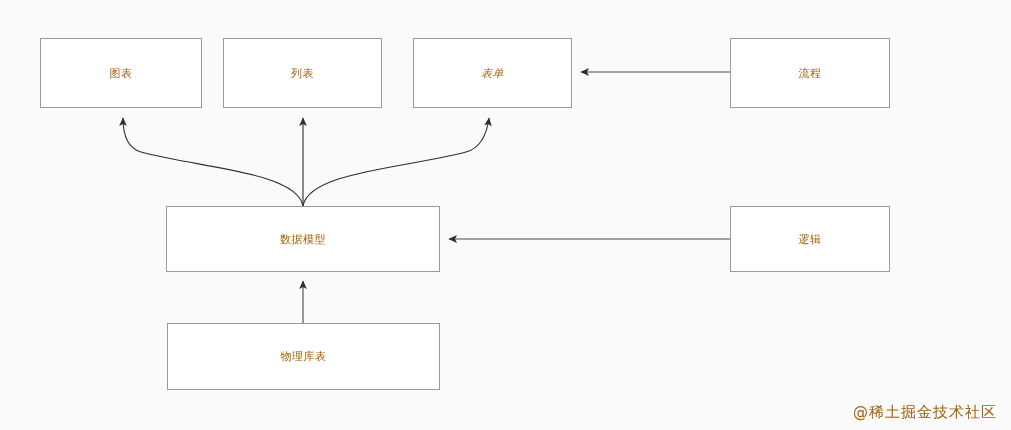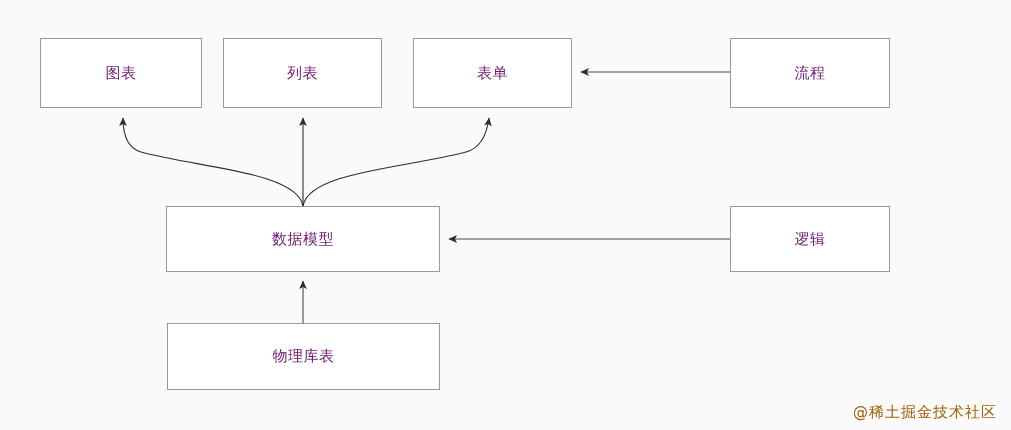--- a/index.html
+++ b/index.html
@@ -30,30 +30,30 @@
   .node {
     position: absolute;
     box-sizing: border-box;
     background: #ffffff;
     border: 1px solid #9a9a9a;
     display: flex;
     align-items: center;
     justify-content: center;
   }
   .node-label {
-    font-size: 15px;
+    font-size: 11px;
     line-height: 1;
-    color: #701a75;
+    color: #a16207;
     letter-spacing: 0.5px;
     white-space: nowrap;
     font-family: "DejaVu Sans", "Liberation Sans", sans-serif;
   }
   #node-chart    { left: 40px;  top: 38px;  width: 162px; height: 70px; }
   #node-list     { left: 223px; top: 38px;  width: 159px; height: 70px; text-align: center; }
-  #node-form     { left: 413px; top: 38px;  width: 159px; height: 70px; }
+  #node-form     { left: 413px; top: 38px;  width: 159px; height: 70px; font-style: italic; }
   #node-process  { left: 730px; top: 38px;  width: 160px; height: 70px; align-items: center; }
   #node-datamodel{ left: 166px; top: 206px; width: 274px; height: 66px; }
   #node-logic    { left: 730px; top: 206px; width: 160px; height: 66px; }
   #node-phystable{ left: 167px; top: 323px; width: 273px; height: 67px; }
   #watermark {
     position: absolute;
     right: 14px;
     bottom: 8px;
     font-size: 15px;
     color: #a16207;

